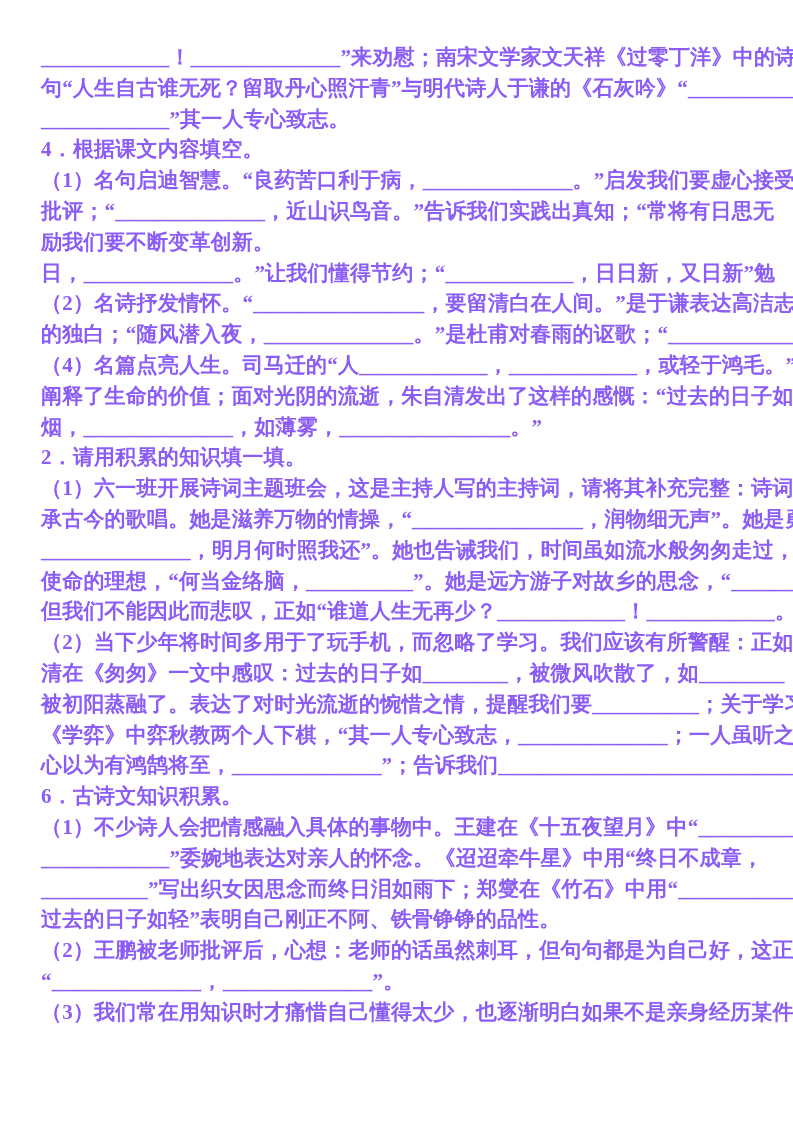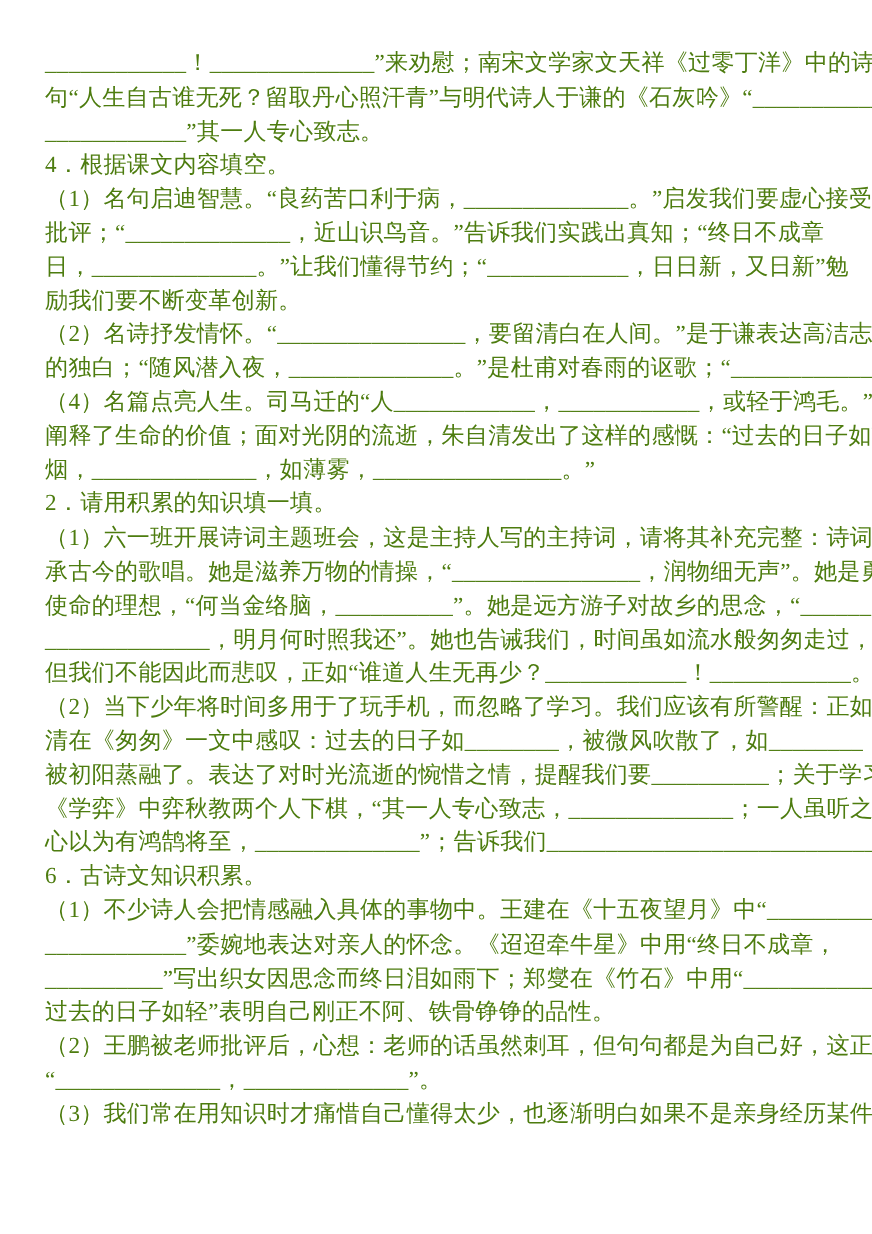--- a/index.html
+++ b/index.html
@@ -10,21 +10,22 @@
   .page {
     position: relative;
     box-sizing: border-box;
     width: 793px;
     height: 1122px;
     background: #ffffff;
     padding: 42px 36px 0 41px;
     overflow: hidden;
     font-family: "Liberation Serif", "DejaVu Serif", serif;
     font-size: 21px;
-    color: #4d7c0f;
+    color: #8b5cf6;
+    font-weight: bold;
   }
   .section { display: block; }
   .line {
     white-space: nowrap;
     height: 30.8px;
     line-height: 30.8px;
     letter-spacing: 0.2px;
   }
 </style>
 </head>
@@ -34,36 +35,36 @@
 
   <section class="section">
     <div class="line">____________！______________”来劝慰；南宋文学家文天祥《过零丁洋》中的诗</div>
     <div class="line">句“人生自古谁无死？留取丹心照汗青”与明代诗人于谦的《石灰吟》“____________，</div>
     <div class="line">____________”其一人专心致志。</div>
   </section>
 
   <section class="section">
     <div class="line">4．根据课文内容填空。</div>
     <div class="line">（1）名句启迪智慧。“良药苦口利于病，______________。”启发我们要虚心接受</div>
-    <div class="line">批评；“______________，近山识鸟音。”告诉我们实践出真知；“终日不成章</div>
+    <div class="line">批评；“______________，近山识鸟音。”告诉我们实践出真知；“常将有日思无</div>
+    <div class="line">励我们要不断变革创新。</div>
     <div class="line">日，______________。”让我们懂得节约；“____________，日日新，又日新”勉</div>
-    <div class="line">励我们要不断变革创新。</div>
     <div class="line">（2）名诗抒发情怀。“________________，要留清白在人间。”是于谦表达高洁志向</div>
     <div class="line">的独白；“随风潜入夜，______________。”是杜甫对春雨的讴歌；“____________，</div>
     <div class="line">（4）名篇点亮人生。司马迁的“人____________，____________，或轻于鸿毛。”</div>
     <div class="line">阐释了生命的价值；面对光阴的流逝，朱自清发出了这样的感慨：“过去的日子如轻</div>
     <div class="line">烟，______________，如薄雾，________________。”</div>
   </section>
 
   <section class="section">
     <div class="line">2．请用积累的知识填一填。</div>
     <div class="line">（1）六一班开展诗词主题班会，这是主持人写的主持词，请将其补充完整：诗词是传</div>
     <div class="line">承古今的歌唱。她是滋养万物的情操，“________________，润物细无声”。她是勇担</div>
+    <div class="line">______________，明月何时照我还”。她也告诫我们，时间虽如流水般匆匆走过，</div>
     <div class="line">使命的理想，“何当金络脑，__________”。她是远方游子对故乡的思念，“______</div>
-    <div class="line">______________，明月何时照我还”。她也告诫我们，时间虽如流水般匆匆走过，</div>
     <div class="line">但我们不能因此而悲叹，正如“谁道人生无再少？____________！____________。”</div>
     <div class="line">（2）当下少年将时间多用于了玩手机，而忽略了学习。我们应该有所警醒：正如朱自</div>
     <div class="line">清在《匆匆》一文中感叹：过去的日子如________，被微风吹散了，如________，</div>
     <div class="line">被初阳蒸融了。表达了对时光流逝的惋惜之情，提醒我们要__________；关于学习，</div>
     <div class="line">《学弈》中弈秋教两个人下棋，“其一人专心致志，______________；一人虽听之，一</div>
     <div class="line">心以为有鸿鹄将至，______________”；告诉我们______________________________。</div>
   </section>
 
   <section class="section">
     <div class="line">6．古诗文知识积累。</div>

